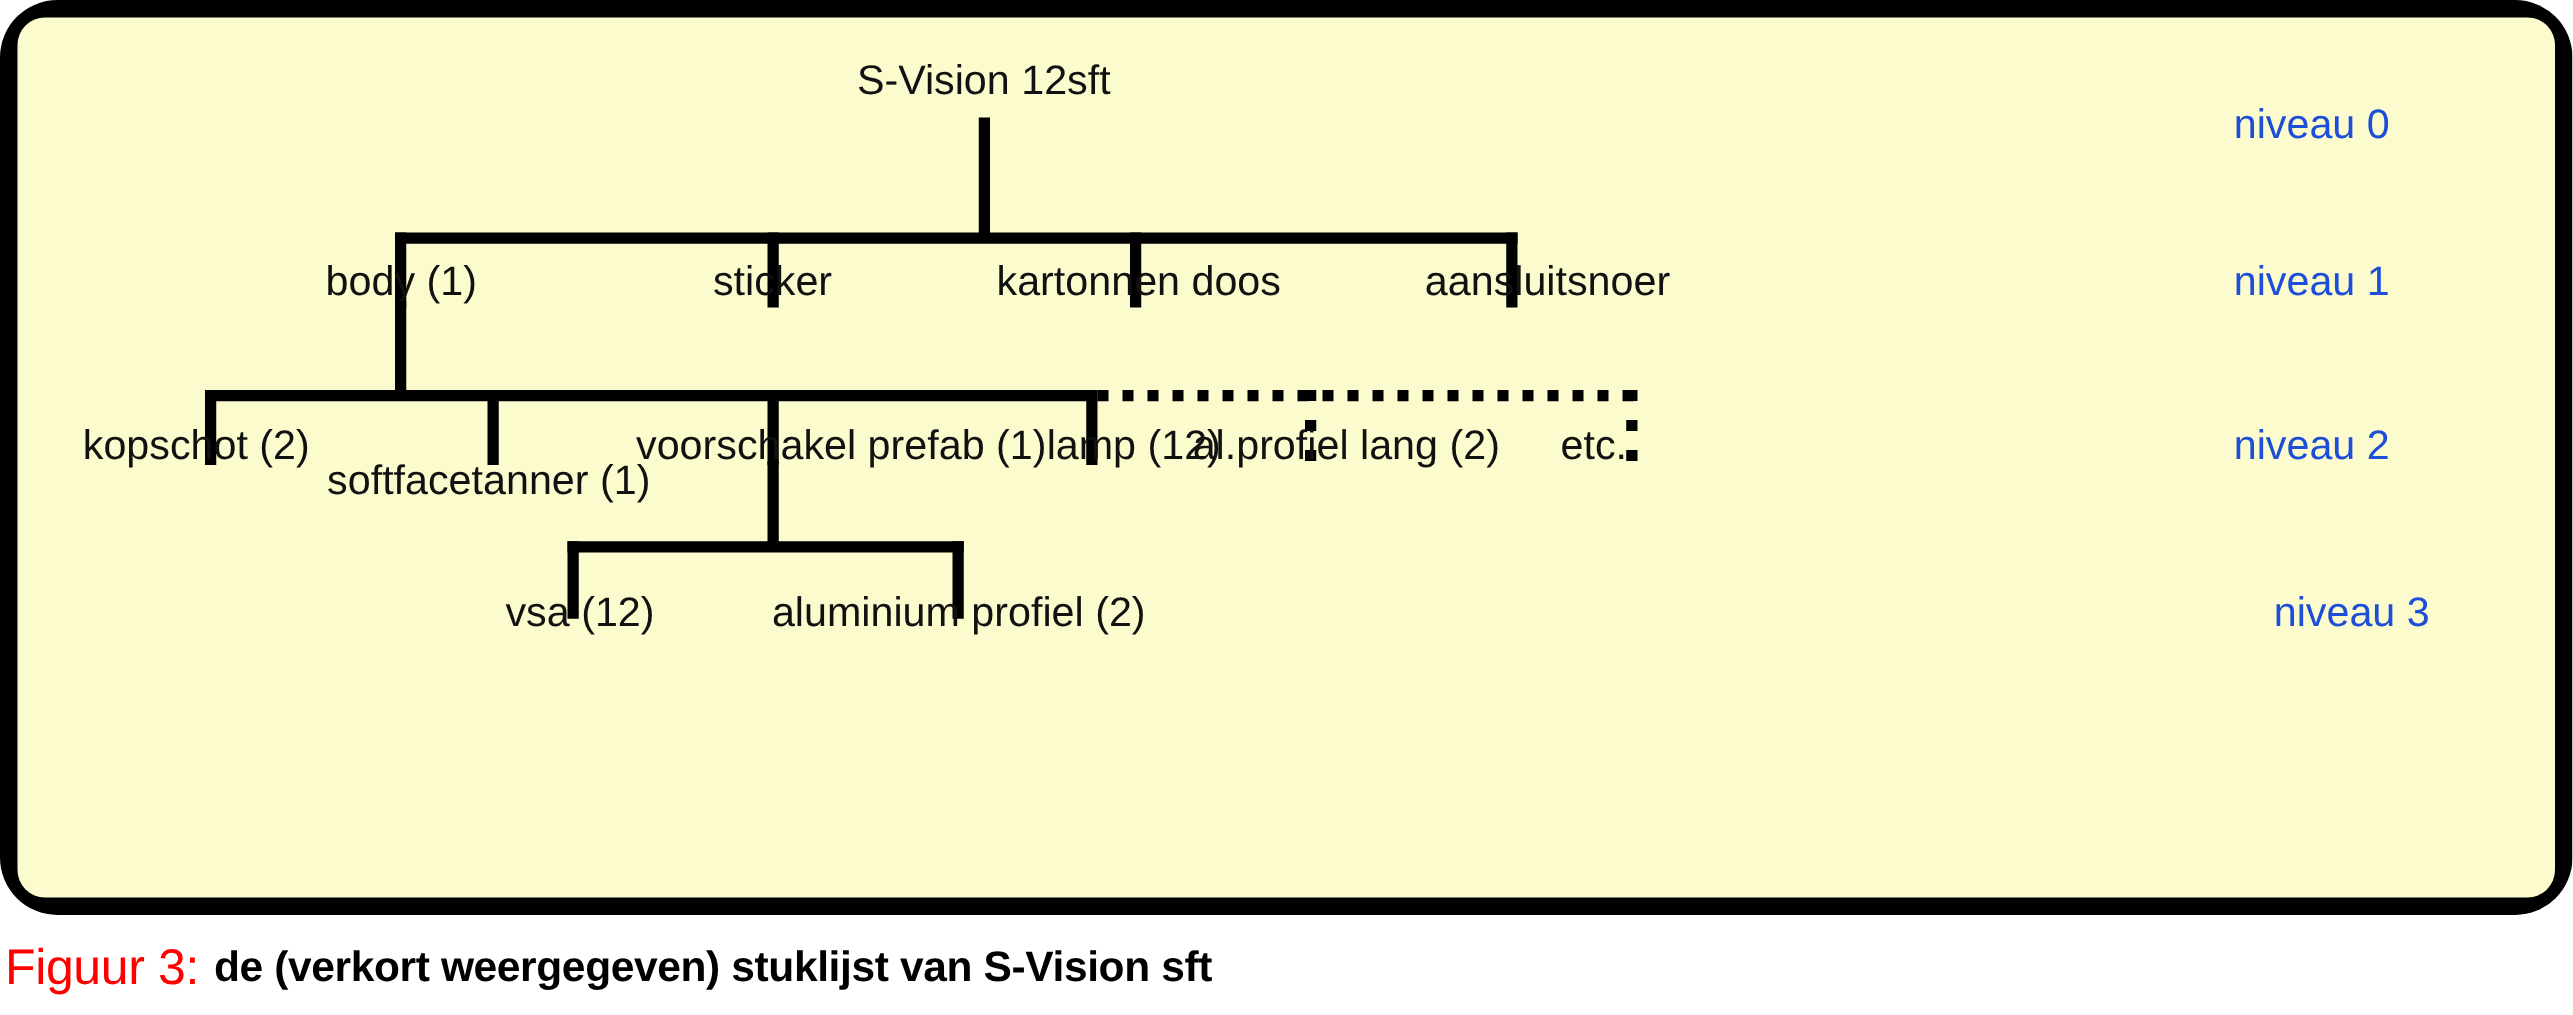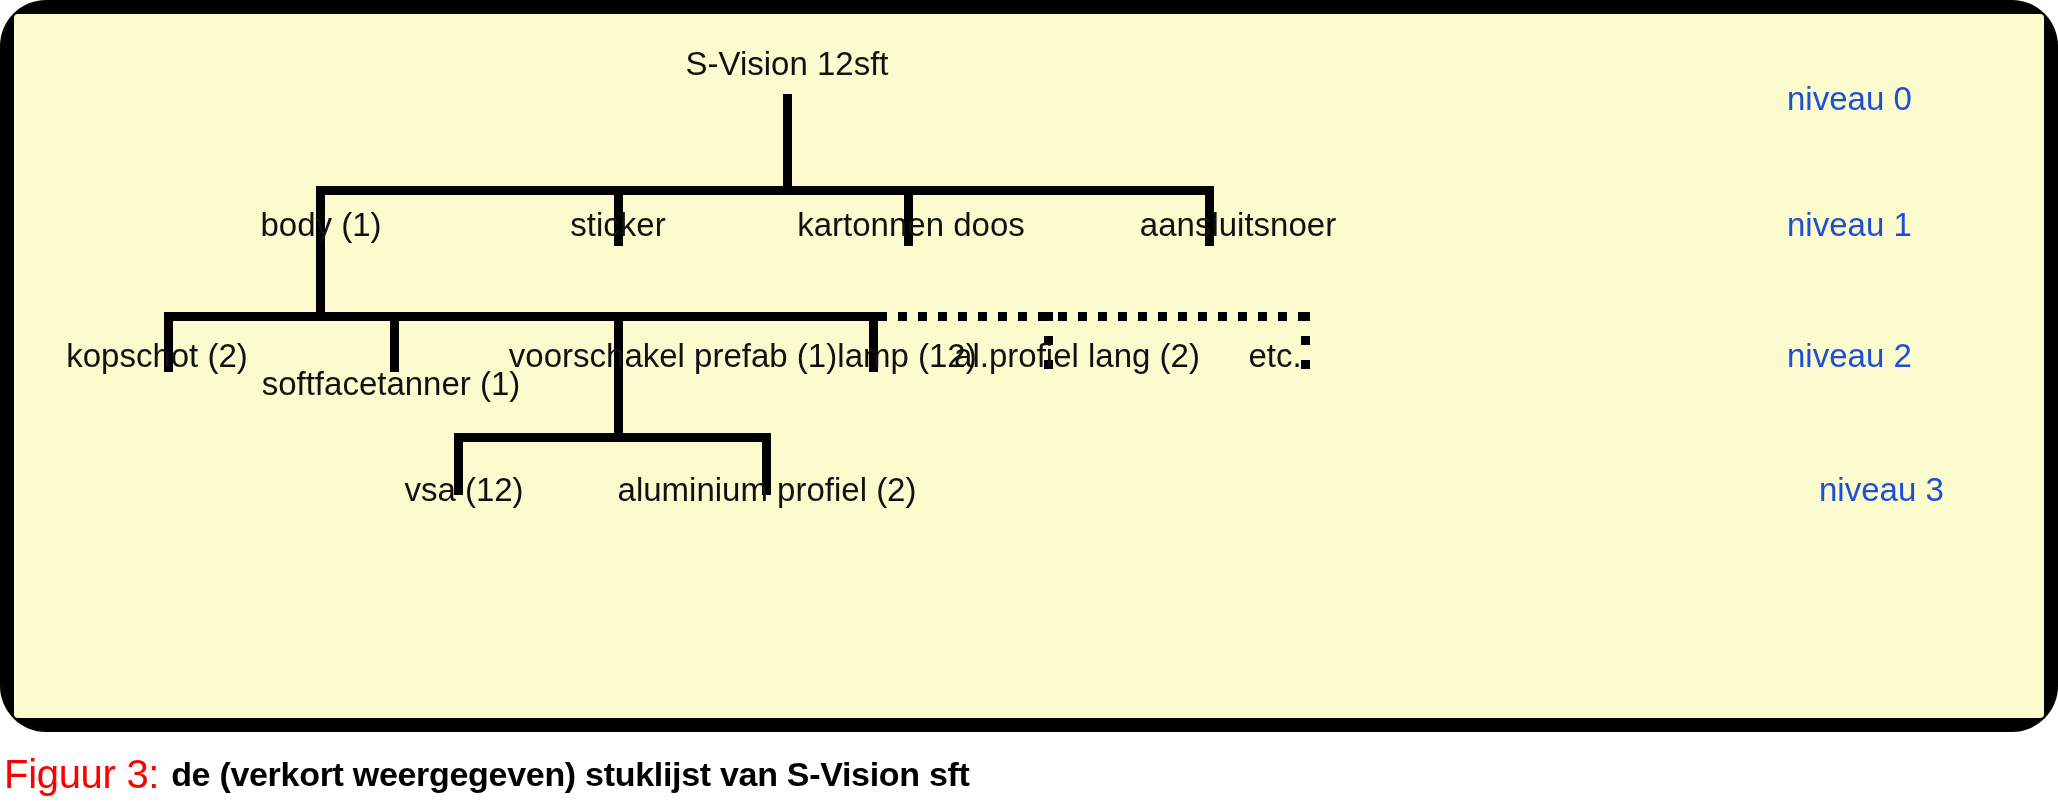--- a/index.html
+++ b/index.html
@@ -30,21 +30,21 @@
     border-radius: 46px;
     box-sizing: border-box;
   }
   #canvas {
     position: absolute;
     left: 14px;
     top: 14px;
     width: 2030px;
     height: 704px;
     background: #fcfbcd;
-    border-radius: 4px;
+    border-radius: 22px;
     overflow: hidden;
   }
   
   .node {
     position: absolute;
     white-space: nowrap;
     font-size: 33px;
     color: #111111;
     line-height: 1;
     transform: translateX(-50%);

